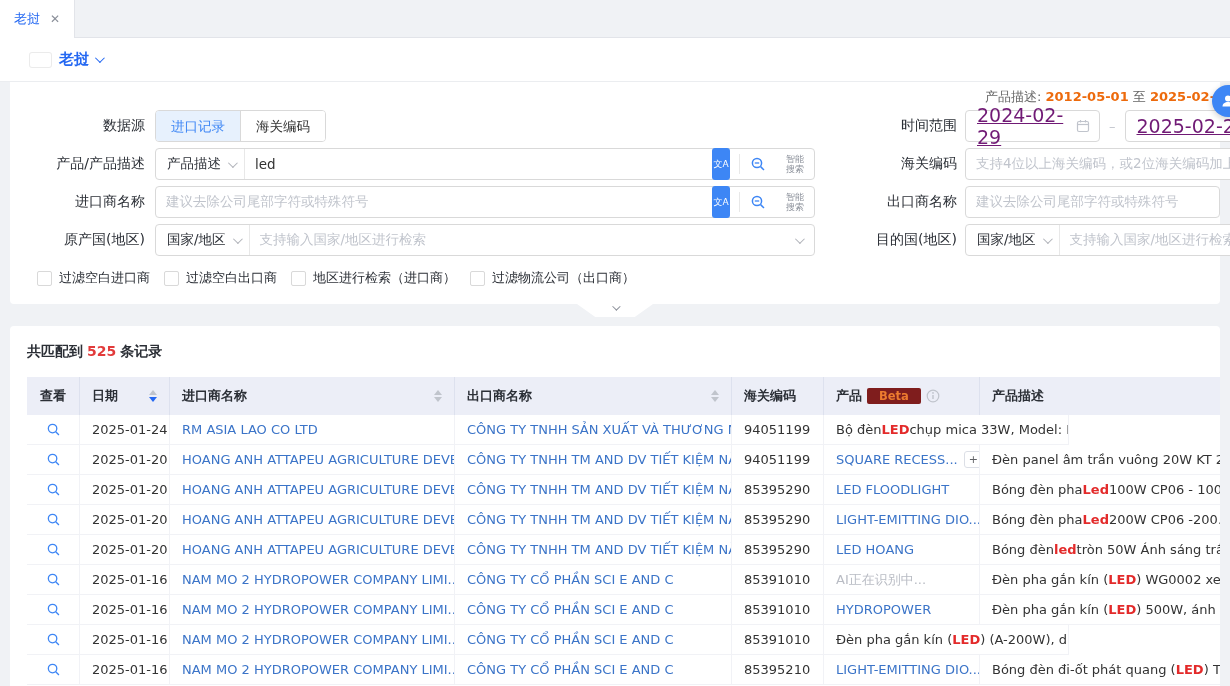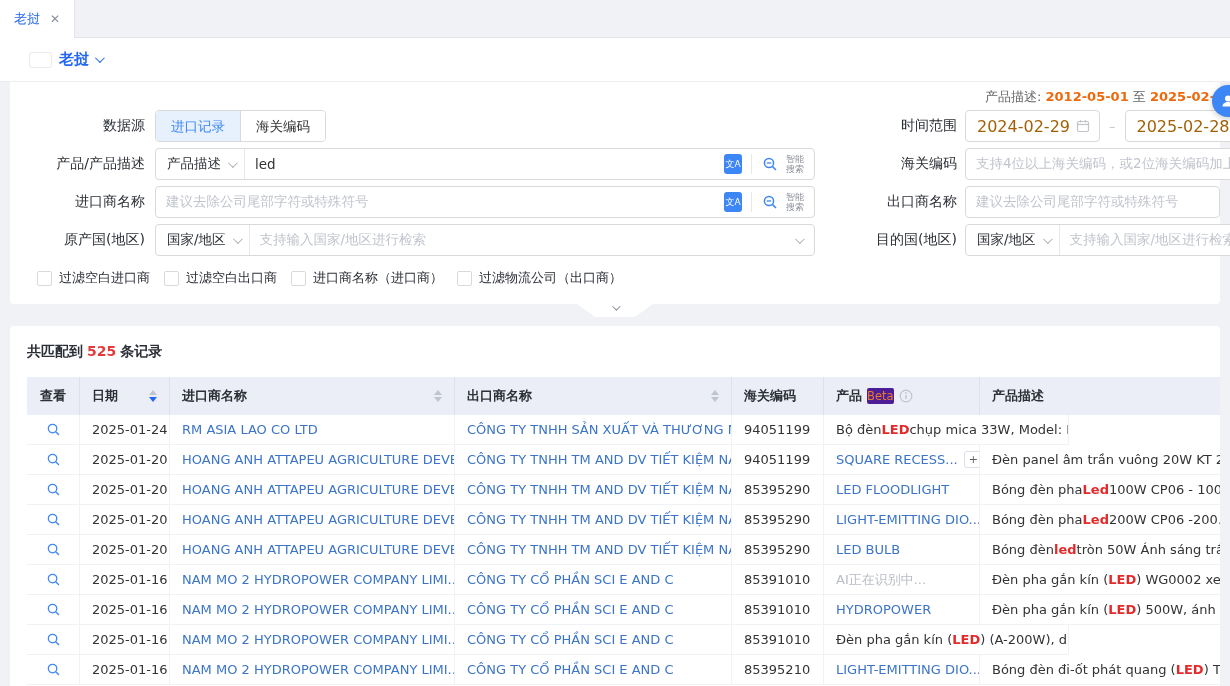--- a/index.html
+++ b/index.html
@@ -46,31 +46,31 @@
   .seg .opt.on { background:#e7f1fd; color:#3d86f5; }
   .seg .opt + .opt { border-left:1px solid #d9d9d9; }
 
   .box { border:1px solid #d9d9d9; border-radius:4px; height:32px; background:#fff;
     display:flex; align-items:center; }
   .box.grow { flex:1; }
   .selpart { padding:0 9px 0 11px; display:flex; align-items:center; gap:7px;
     border-right:1px solid #e8e8e8; height:100%; font-size:13.5px; color:#2b2f36; white-space:nowrap; }
   .inpart { flex:1; padding:0 10px; font-size:13.5px; color:#333; white-space:nowrap; overflow:hidden; }
   .inpart.ph { color:#c0c4cc; }
-  .transbtn { width:18px; height:20px; border-radius:3px; background:#3d86f5; color:#fff;
+  .transbtn { width:18px; height:32px; border-radius:3px; background:#3d86f5; color:#fff;
     font-size:9px; display:flex; align-items:center; justify-content:center; flex:none;
     margin-right:9px; line-height:1; }
   .vdiv { width:1px; height:20px; background:#e8e8e8; flex:none; }
-  .smart { display:flex; align-items:center; gap:8px; padding:0 10px; flex:none; cursor:pointer; }
+  .smart { display:flex; align-items:center; gap:20px; padding:0 10px; flex:none; cursor:pointer; }
   .smart .txt { font-size:9px; color:#8a8f99; line-height:10px; }
   .endchev { margin:0 12px 0 auto; flex:none; }
 
   .datebox { width:135px; flex:none; border:1px solid #d9d9d9; border-radius:4px; height:32px;
     display:flex; align-items:center; padding:0 9px 0 11px; background:#fff; }
-  .datebox .v { flex:1; font-size:16px; color:#a16207; }
+  .datebox .v { flex:1; font-size:19px; color:#701a75;text-decoration:underline; }
   .dsep { margin:0 9px; color:#c0c4cc; flex:none; }
 
   .cbrow { display:flex; align-items:center; padding-left:27px; margin-top:12px; height:20px;text-align:right; }
   .cbitem { display:flex; align-items:center; margin-right:14px; cursor:pointer; }
   .cbox { width:15px; height:15px; border:1px solid #d9d9d9; border-radius:2px; background:#fff; flex:none; }
   .cblab { margin-left:7px; font-size:13px; color:#2b2f36; white-space:nowrap; }
 
   .notch { position:absolute; left:50%; bottom:-13px; transform:translateX(-50%);
     width:76px; height:13px; background:#fff;
     clip-path:polygon(0 0,100% 0,76% 100%,24% 100%); display:flex; align-items:flex-start;
@@ -100,22 +100,22 @@
   .aitxt { color:#b9bcc4; }
   .plus1 { border:1px solid #dcdfe6; border-radius:3px; color:#606266; font-size:11px;
     padding:0 4px; margin-left:6px; line-height:15px; flex:none; }
 
   .sorter { display:inline-flex; flex-direction:column; gap:2px; margin-left:auto; margin-right:12px; }
   .tri { width:0; height:0; border-left:4px solid transparent; border-right:4px solid transparent; }
   .tri.up { border-bottom:5px solid #c0c4cc; }
   .tri.down { border-top:5px solid #c0c4cc; }
   .tri.down.on { border-top-color:#2468f2; }
 
-  .beta { background:#4c1d95; color:#ed7b2f; font-size:11.5px; font-weight:normal;
-    border-radius:2px; padding:1px 0; margin-left:5px; }
+  .beta { background:#7f1d1d; color:#ed7b2f; font-size:11.5px; font-weight:bold;
+    border-radius:2px; padding:1px 12px; margin-left:5px; }
   .info { margin-left:5px; display:inline-flex; }
 </style>
 </head>
 <body>
 
 <div class="tabbar">
   <div class="tab">
     <span class="t">老挝</span>
     <span class="x">✕</span>
   </div>
@@ -251,21 +251,21 @@
       <div class="cbitem">
         <div class="cbox"></div>
         <div class="cblab">过滤空白进口商</div>
       </div>
       <div class="cbitem">
         <div class="cbox"></div>
         <div class="cblab">过滤空白出口商</div>
       </div>
       <div class="cbitem">
         <div class="cbox"></div>
-        <div class="cblab">进口商名称（进口商）</div>
+        <div class="cblab">地区进行检索（进口商）</div>
       </div>
       <div class="cbitem">
         <div class="cbox"></div>
         <div class="cblab">过滤物流公司（出口商）</div>
       </div>
     </div>
 
   <div class="notch">
     <span class="chev"></span>
   </div>
@@ -397,21 +397,21 @@
             <svg width="15" height="15" viewBox="0 0 16 16">
               <circle cx="7" cy="7" r="4.5" fill="none" stroke="#3d86f5" stroke-width="1.4"></circle>
               <line x1="10.4" y1="10.4" x2="13.8" y2="13.8" stroke="#3d86f5" stroke-width="1.4"></line>
             </svg>
           </div>
           <div class="td c-date">2025-01-20</div>
           <div class="td c-imp link">HOANG ANH ATTAPEU AGRICULTURE DEVE...</div>
           <div class="td c-exp link">CÔNG TY TNHH TM AND DV TIẾT KIỆM NĂ...</div>
           <div class="td c-hs">85395290</div>
           <div class="td c-prod">
-            <span class="link">LED BULB</span>
+            <span class="link">LED HOANG</span>
           </div>
           <div class="td c-desc">
             <span>Bóng đèn </span>
             <span class="kw">led</span>
             <span> tròn 50W Ánh sáng trắ...</span>
           </div>
         </div>
         <div class="trow">
           <div class="td c-view">
             <svg width="15" height="15" viewBox="0 0 16 16">

